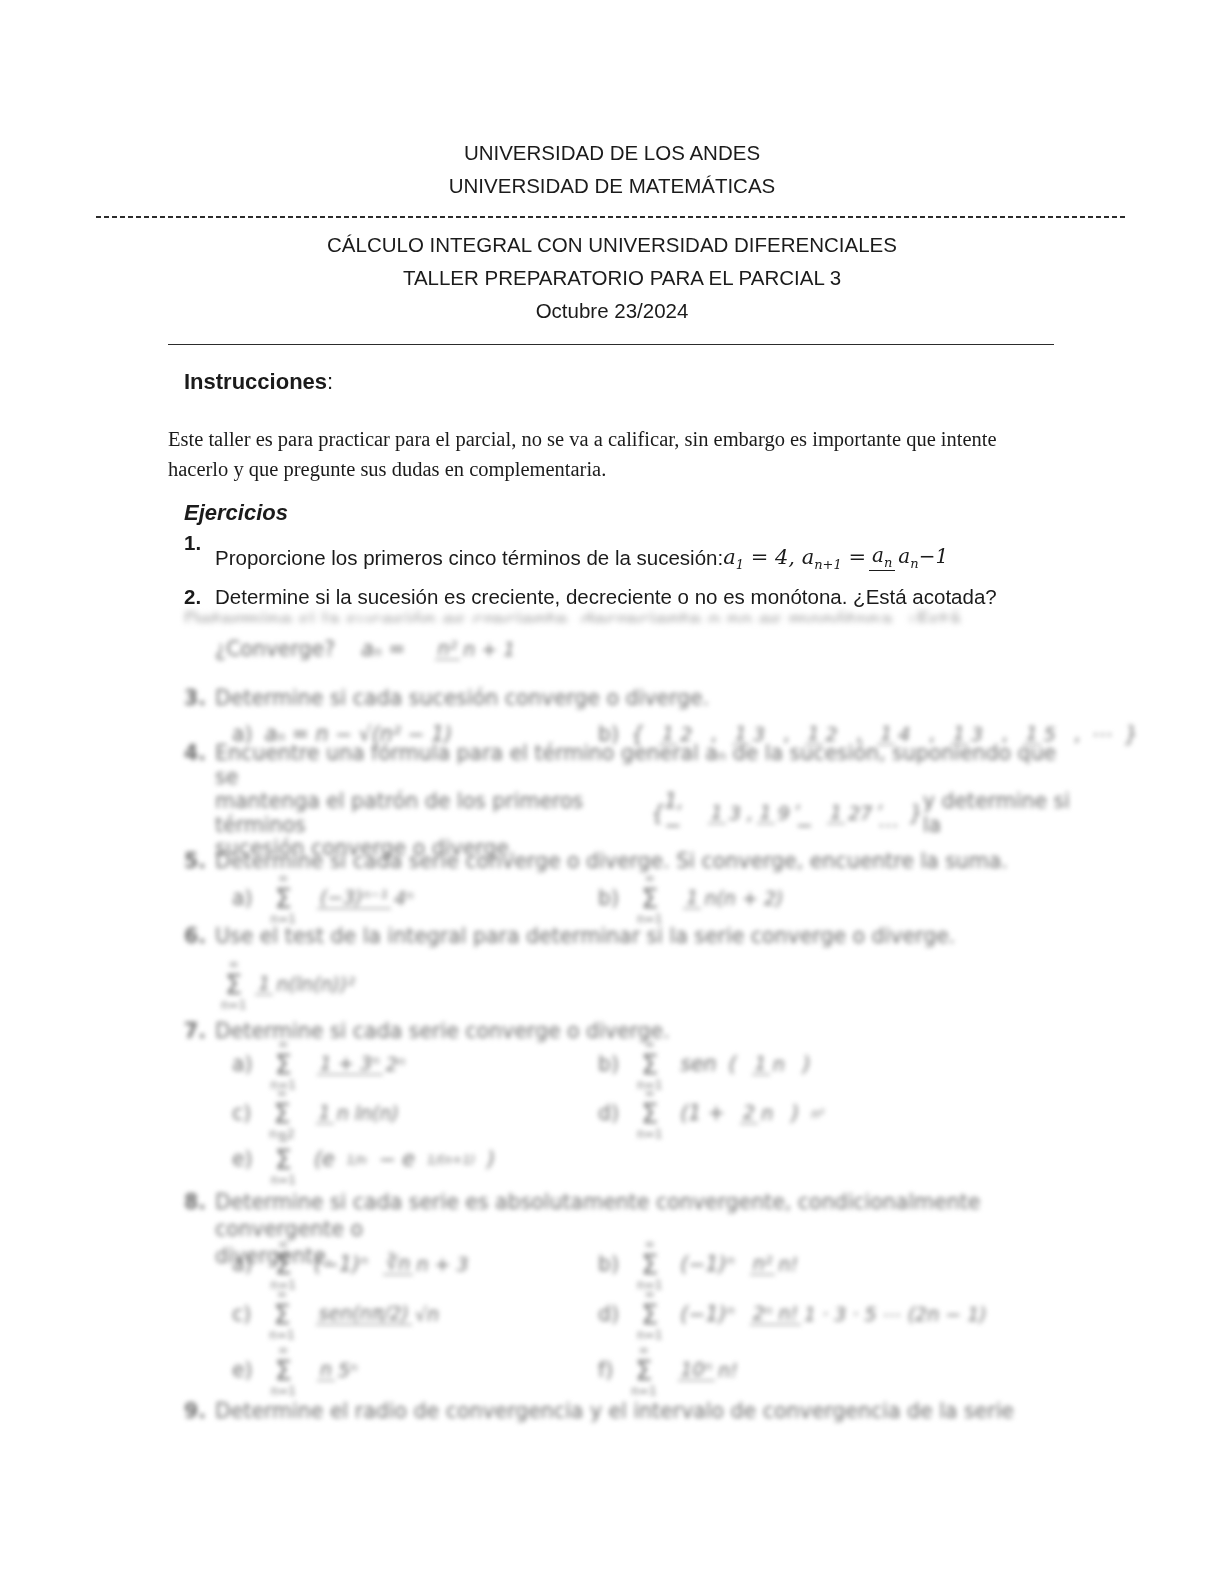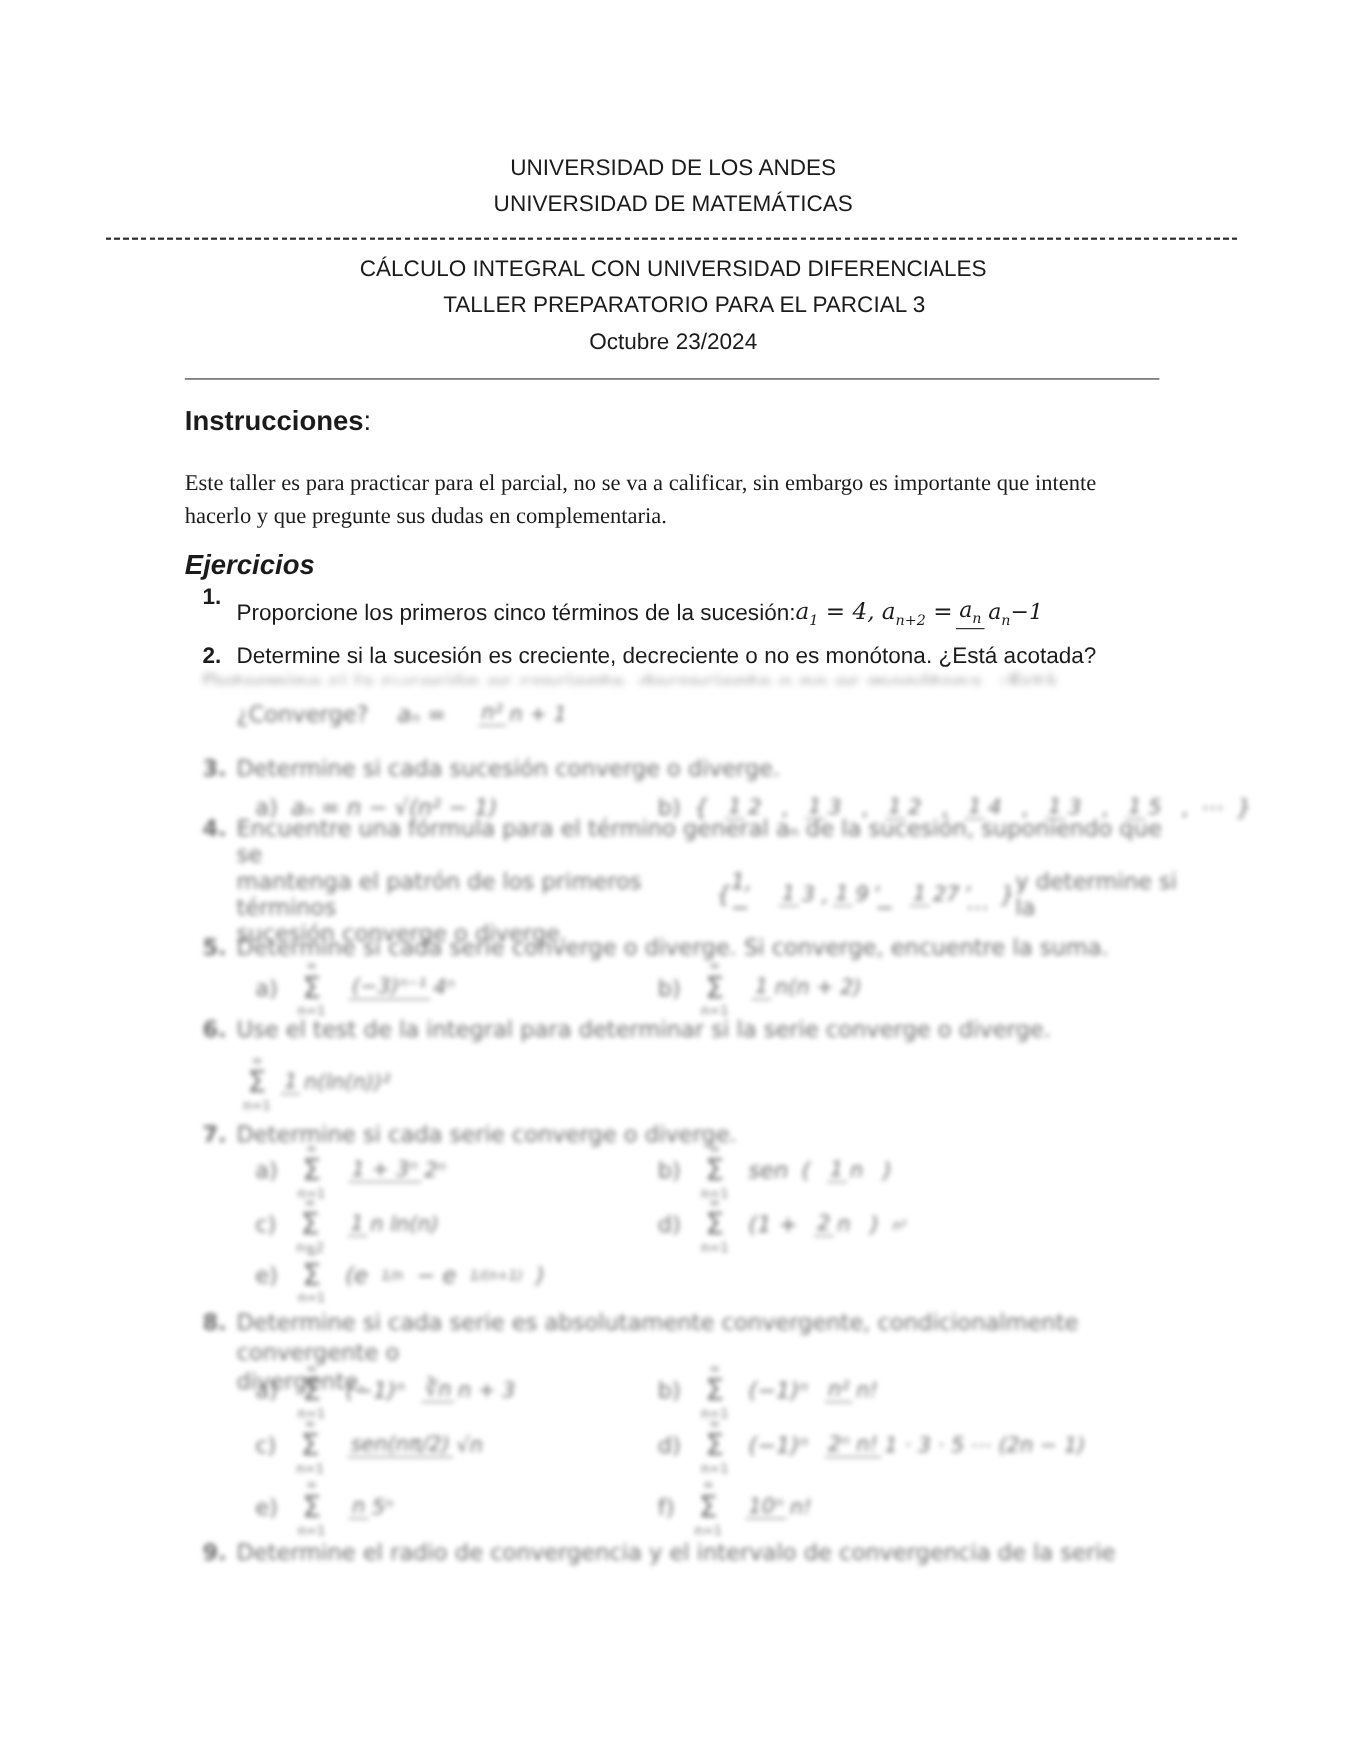--- a/index.html
+++ b/index.html
@@ -2,21 +2,21 @@
 <html><head>
 <meta charset="utf-8">
 <style>
   html,body{margin:0;padding:0;background:#ffffff;}
   .page{position:relative;width:1224px;height:1584px;background:#fff;
         font-family:"Liberation Sans",sans-serif;font-size:20.5px;color:#1b1b1b;overflow:hidden;}
   .c{position:absolute;left:0;width:100%;text-align:center;line-height:24px;}
   .dashed{position:absolute;left:96px;width:1032px;height:2px;
           background-image:repeating-linear-gradient(90deg,#2c2c2c 0 5px,transparent 5px 8px);}
   .solid{position:absolute;left:168px;width:886px;border-top:1.6px solid #2c2c2c;}
-  .h{position:absolute;left:168px;font-weight:700;font-size:25px;}
+  .h{position:absolute;left:184px;font-weight:700;font-size:22px;}
   .par{position:absolute;left:168px;width:884px;line-height:30px;}
   .ex{position:absolute;left:184px;width:900px;}
   .n{position:absolute;left:0;top:0;font-weight:700;}
   .xb{margin-left:31px;}
   .rowflex{display:flex;align-items:center;}
   .pa{position:absolute;left:48px;top:0;height:100%;display:flex;align-items:center;gap:12px;}
   .pb{position:absolute;left:414px;top:0;height:100%;display:flex;align-items:center;gap:12px;}
   .plabel{font-weight:400;}
   .mi{font-family:"DejaVu Serif",serif;font-style:italic;}
   .ms{font-family:"DejaVu Sans",sans-serif;font-style:italic;}
@@ -63,21 +63,21 @@
 
   <div class="h" id="h-instr"><span>Instrucciones</span><span style="font-weight:400;">:</span></div>
   <div class="par" id="p-body">Este taller es para practicar para el parcial, no se va a calificar, sin embargo es importante que intente hacerlo y que pregunte sus dudas en complementaria.</div>
 
   <div class="h" id="h-ejer">Ejercicios</div>
 
   <div class="ex" id="ex1">
     <span class="n">1.</span>
     <div class="xb">
       <span>Proporcione los primeros cinco términos de la sucesión:</span>
-      <span class="mi" style="font-size:21px;"><span>a</span><span class="sb">1</span><span> = 4, </span><span>a</span><span class="sb">n+2</span><span> = </span></span>
+      <span class="mi" style="font-size:21px;"><span>a</span><span class="sb">1</span><span> = 4, </span><span>a</span><span class="sb">n+1</span><span> = </span></span>
       <span class="frac mi" style="font-size:20px;">
         <span class="fn"><span>a</span><span class="sb">n</span></span>
         <span class="fd"><span>a</span><span class="sb">n</span><span>−1</span></span>
       </span>
     </div>
   </div>
 
   <div class="ex" id="ex2a">
     <span class="n">2.</span>
     <div class="xb clip">Determine si la sucesión es creciente, decreciente o no es monótona. ¿Está acotada?</div>

